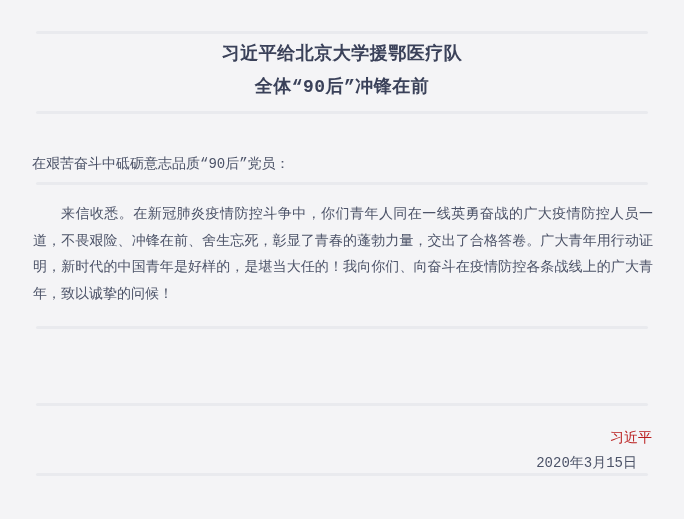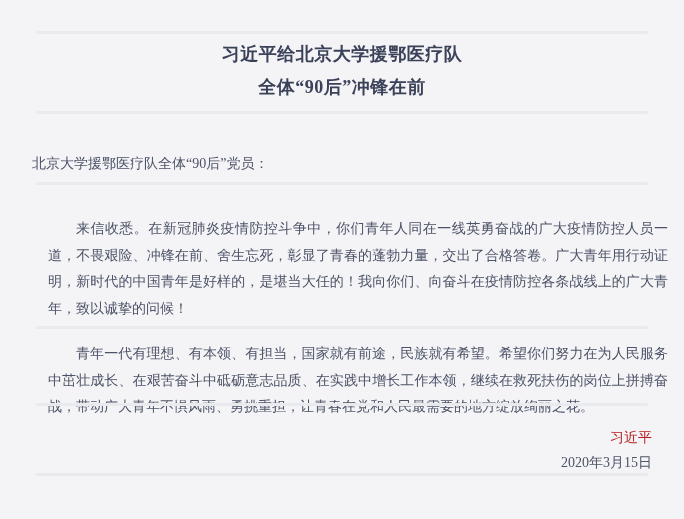--- a/index.html
+++ b/index.html
@@ -5,21 +5,21 @@
   html, body {
     margin: 0;
     padding: 0;
     background: #f4f4f6;
   }
   .screen {
     position: relative;
     width: 684px;
     height: 519px;
     background: #f4f4f6;
-    font-family: Liberation Serif, serif;
+    font-family: Liberation Mono, monospace;
     overflow: hidden;
   }
   .divider {
     position: absolute;
     left: 36px;
     width: 612px;
     height: 3px;
     border-radius: 2px;
     background: #e9eaee;
   }
@@ -47,71 +47,70 @@
     left: 32px;
     width: 620px;
     color: #4c5368;
     font-size: 14px;
     line-height: 26px;
   }
   .para {
     position: absolute;
     left: 32px;
     width: 620px;
-    margin: 16px;
+    margin: 1px;
     color: #4c5368;
     font-size: 14px;
     line-height: 26.5px;
     text-indent: 2em;
     text-align: justify;
   }
   .para-1 { top: 200px; }
   .para-2 { top: 325px; }
   .signature {
     position: absolute;
     top: 427px;
     right: 32px;
     color: #b91c1c;
     font-size: 14px;
     line-height: 22px;
     text-align: right;
   }
   .letter-date {
     position: absolute;
     top: 452px;
-    right: 32px;
+    right: 47px;
     color: #4c5368;
     font-size: 14px;
     line-height: 22px;
     text-align: right;
   }
 </style>
 </head>
 <body>
 
 <div class="screen">
 
   <div class="divider d1"></div>
 
   <div class="title-block">
     <div>习近平给北京大学援鄂医疗队</div>
     <div>全体“90后”冲锋在前</div>
   </div>
 
   <div class="divider d2"></div>
 
-  <div class="salutation">北京大学援鄂医疗队全体“90后”党员：</div>
+  <div class="salutation">在艰苦奋斗中砥砺意志品质“90后”党员：</div>
 
   <div class="divider d3"></div>
 
   <p class="para para-1">来信收悉。在新冠肺炎疫情防控斗争中，你们青年人同在一线英勇奋战的广大疫情防控人员一道，不畏艰险、冲锋在前、舍生忘死，彰显了青春的蓬勃力量，交出了合格答卷。广大青年用行动证明，新时代的中国青年是好样的，是堪当大任的！我向你们、向奋斗在疫情防控各条战线上的广大青年，致以诚挚的问候！</p>
 
   <div class="divider d4"></div>
 
-  <p class="para para-2">青年一代有理想、有本领、有担当，国家就有前途，民族就有希望。希望你们努力在为人民服务中茁壮成长、在艰苦奋斗中砥砺意志品质、在实践中增长工作本领，继续在救死扶伤的岗位上拼搏奋战，带动广大青年不惧风雨、勇挑重担，让青春在党和人民最需要的地方绽放绚丽之花。</p>
 
   <div class="divider d5"></div>
 
   <div class="signature">习近平</div>
 
   <div class="letter-date">2020年3月15日</div>
 
   <div class="divider d6"></div>
 
 </div>

